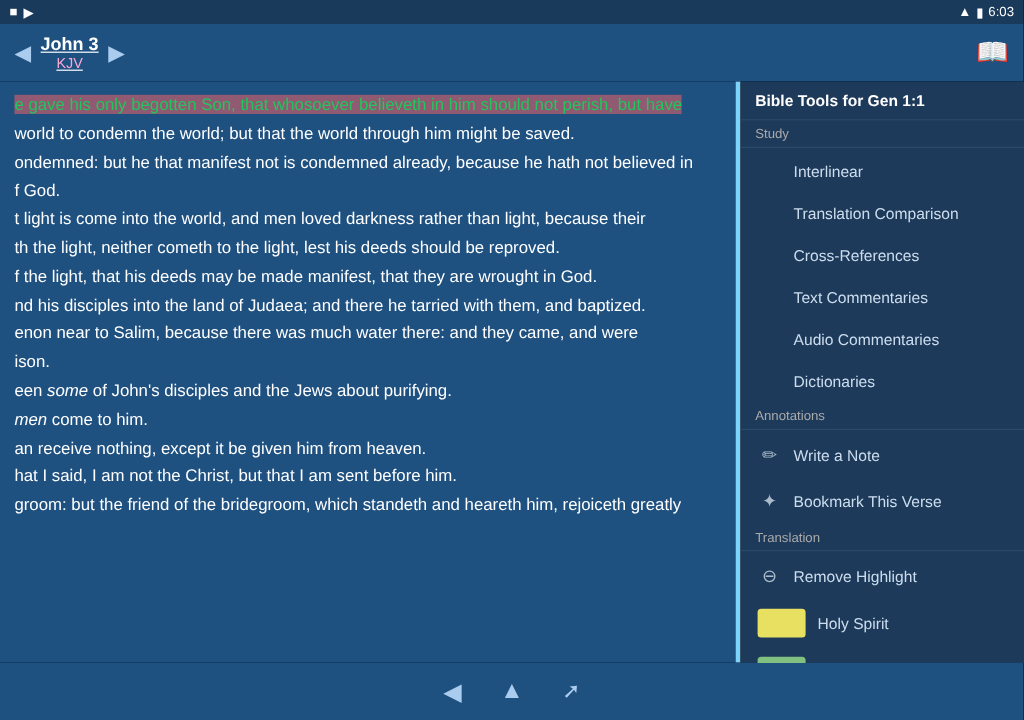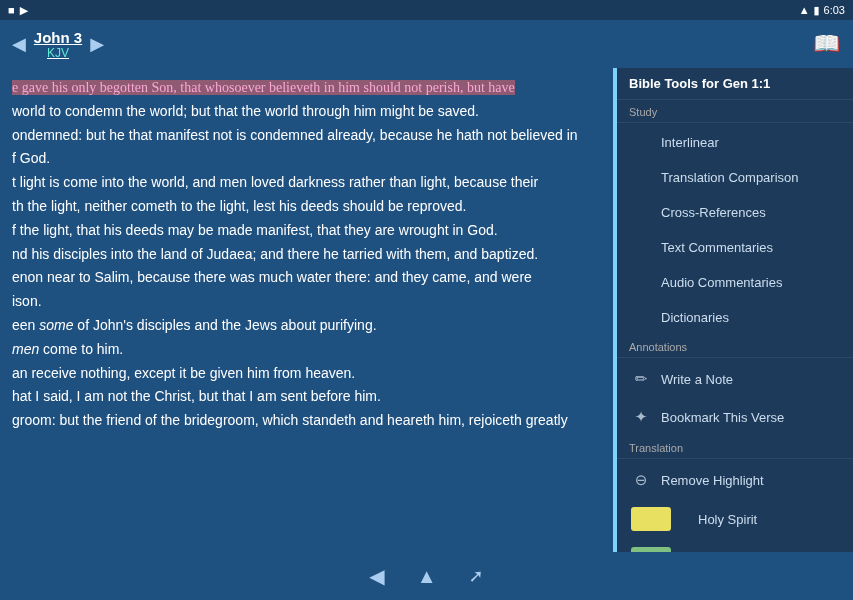--- a/index.html
+++ b/index.html
@@ -43,21 +43,21 @@
       color: #aaccee;
       font-size: 18px;
       cursor: pointer;
     }
     .book-title {
       color: white;
       font-size: 15px;
       font-weight: bold;
     }
     .book-version {
-      color: #5eead4;
+      color: #f9a8d4;
       font-size: 12px;
     }
     .book-info {
       text-align: center;
       text-decoration: underline;
     }
     .header-icon {
       color: #aaccee;
       font-size: 22px;
     }
@@ -73,22 +73,21 @@
       flex: 1;
       background: #1e5080;
       overflow-y: auto;
       padding: 8px 12px;
       color: white;
       font-size: 14px;
       line-height: 1.6;
     }
     .highlighted-text {
       background: rgba(255, 100, 100, 0.5);
-      color: #f9a8d4;
-      font-family: Liberation Serif, serif;
+      color: #22c55e;
     }
     .verse-text {
       color: white;
       line-height: 1.7;
     }
 
     
     .sidebar {
       width: 240px;
       background: #1e3a5a;
@@ -129,21 +128,21 @@
       color: #aabbcc;
       font-size: 15px;
     }
     .highlight-item {
       display: flex;
       align-items: center;
       padding: 8px 14px;
       color: #ccddee;
       font-size: 13px;
       cursor: pointer;
-      gap: 27px;
+      gap: 10px;
     }
     .highlight-color-box {
       width: 40px;
       height: 24px;
       border-radius: 3px;
     }
     .highlight-yellow { background: #e8e060; }
     .highlight-green { background: #80c080; }
 
     

